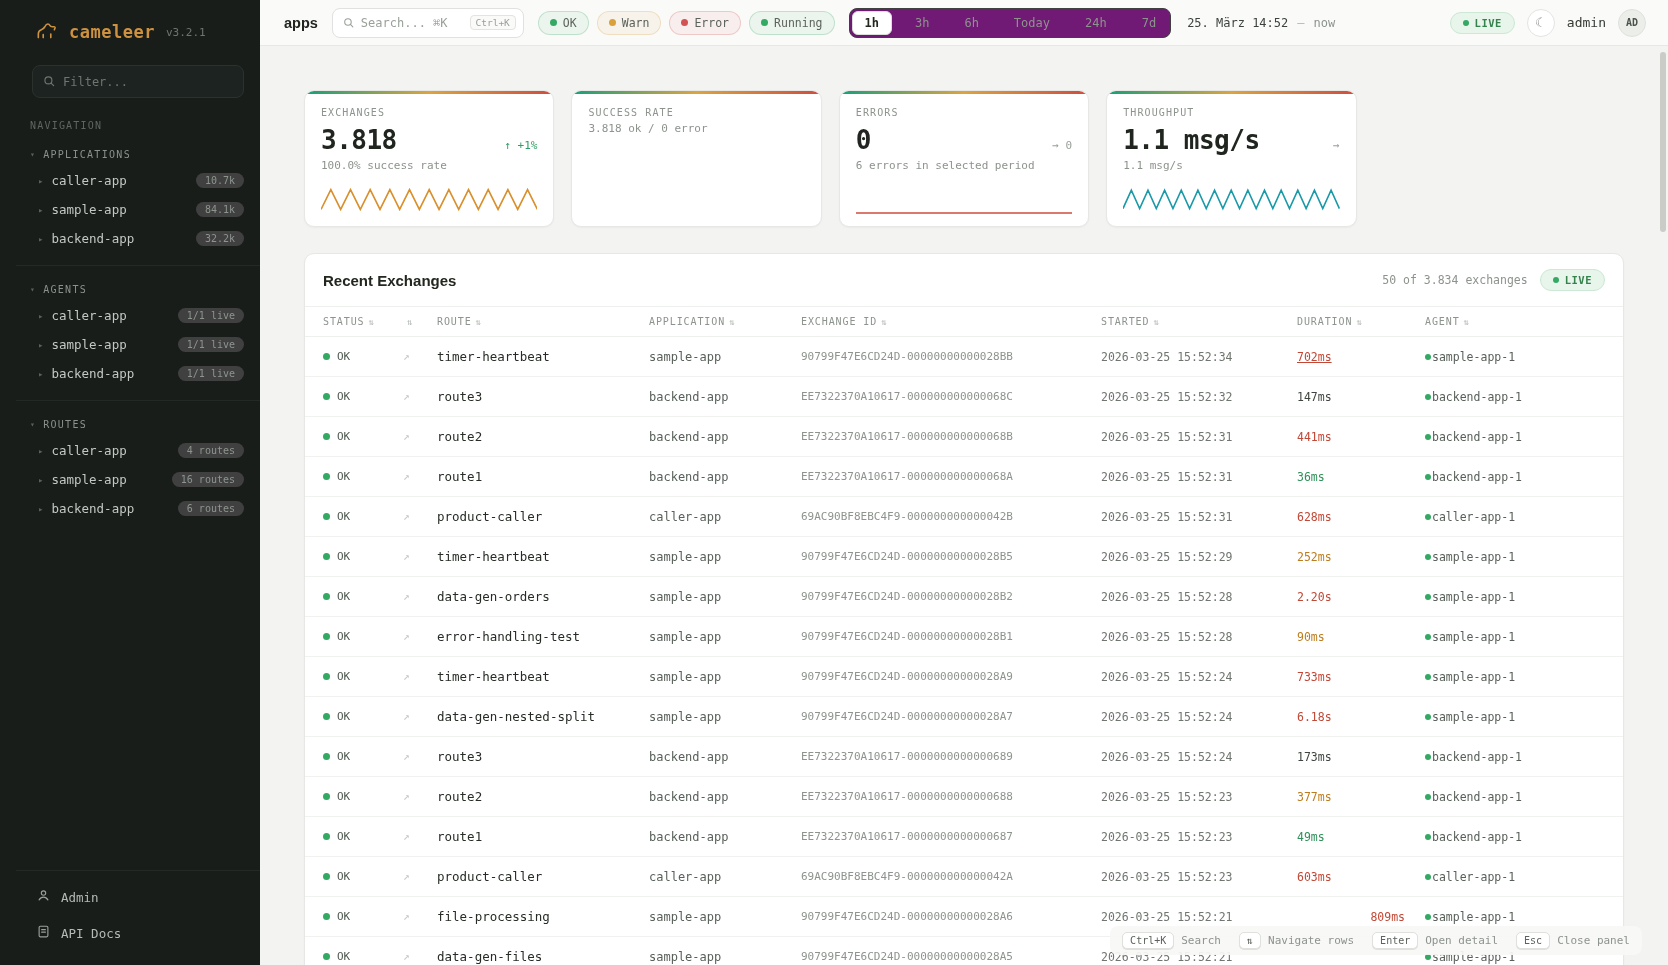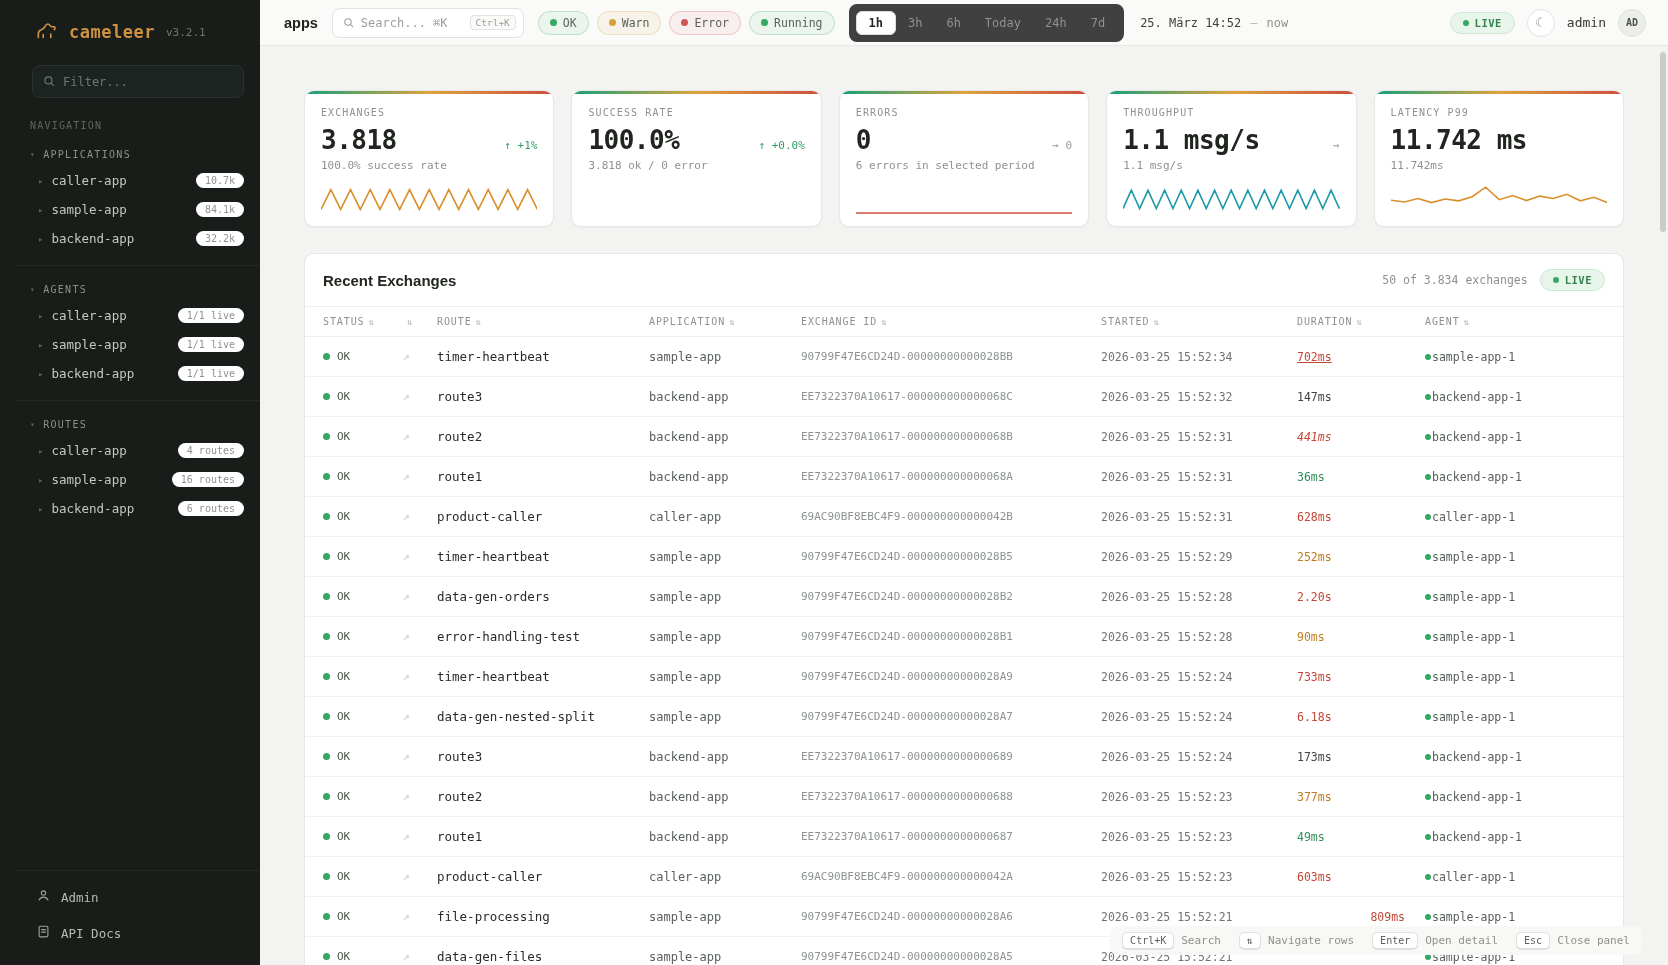--- a/index.html
+++ b/index.html
@@ -25,41 +25,41 @@
   }
   .filter-input::placeholder { color:#6e756f; }
   .nav-label { font-size:10px; letter-spacing:1.2px; color:#5f665f; margin:6px 14px 10px; }
   .side-section { border-top:1px solid #232925; padding:10px 0 12px; }
   .side-section:first-of-type { border-top:none; padding-top:0; }
   .section-title { display:flex; align-items:center; gap:7px; font-size:10px; letter-spacing:1.3px;
     color:#8a918a; padding:8px 14px 6px; cursor:default; }
   .section-caret { color:#5a615b; font-size:8px; }
   .side-item { display:flex; align-items:center; gap:8px; padding:7px 16px 7px 22px; font-size:12.5px; color:#c3c8c3; cursor:pointer; }
   .item-caret { color:#5a615b; font-size:9px; }
-  .side-badge { margin-left:auto; font-size:10px; color:#8d948e; background:#ffffff; border-radius:999px; padding:2px 9px; }
+  .side-badge { margin-left:auto; font-size:10px; color:#8d948e; background:#404040; border-radius:999px; padding:2px 9px; }
   .side-footer { margin-top:auto; border-top:1px solid #232925; padding:8px 0 14px; }
   .footer-item { display:flex; align-items:center; gap:10px; padding:9px 20px; font-size:12.5px; color:#b5bab5; cursor:pointer; }
 
   
   .main { position:absolute; left:260px; top:0; right:0; bottom:0; }
 
   .topbar {
     height:46px; background:#fafaf9; border-bottom:1px solid #e7e8e6;
     display:flex; align-items:center; gap:14px; padding:0 22px 0 24px;
   }
   .context { font-family:"Liberation Sans", sans-serif; font-weight:bold; font-size:14.5px; color:#20251f; }
   .search-box { width:192px; height:30px; border:1px solid #e0e2df; background:#fff; border-radius:8px;
     display:flex; align-items:center; gap:6px; padding:0 7px 0 9px; }
   .search-box input { border:none; outline:none; flex:1; min-width:0; font-family:inherit; font-size:12px; color:#3c423c; background:transparent; }
   .search-box input::placeholder { color:#9aa09a; }
   .kbd-sm { font-size:9.5px; color:#9aa09a; border:1px solid #e2e4e1; background:#fafaf9; border-radius:4px; padding:1px 5px; }
   .chips { display:flex; gap:8px; }
   .chip { display:flex; align-items:center; gap:6px; border-radius:999px; padding:4px 11px; font-size:11.5px; color:#5c625c; cursor:pointer; }
   .dot { width:7px; height:7px; border-radius:50%; display:inline-block; }
-  .ranges { display:flex; align-items:center; background:#404040; border:5px solid #404040; border-radius:8px; padding:2px; }
+  .ranges { display:flex; align-items:center; background:#701a75; border:1px solid #404040; border-radius:8px; padding:2px;gap:11px; }
   .range-item { padding:4px 12px; font-size:12px; color:#8d938d; border-radius:6px; cursor:pointer; }
   .range-item.active { background:#fff; border:1px solid #dcdedb; box-shadow:0 1px 2px rgba(0,0,0,.06); color:#23281f; font-weight:bold; }
   .daterange { display:flex; align-items:center; gap:9px; font-size:12px; margin-left:2px; }
   .date-label { color:#3c423c; }
   .date-sep { color:#b2b7b1; }
   .date-now { color:#8d938d; }
   .top-right { margin-left:auto; display:flex; align-items:center; gap:12px; }
   .live-pill { display:flex; align-items:center; gap:6px; background:#e7f5eb; border:1px solid #cde8d4; color:#35824d;
     border-radius:999px; padding:4px 12px; font-size:10.5px; font-weight:bold; letter-spacing:.5px; cursor:default; }
   .live-pill .dot { width:6px; height:6px; background:#34a963; }
@@ -305,24 +305,20 @@
             <div class="card-sub">100.0% success rate</div>
             <svg class="spark" viewBox="0 0 100 34" preserveAspectRatio="none">
               <polyline points="0.00,27.80 4.55,9.04 9.09,27.80 13.64,9.04 18.18,27.80 22.73,9.04 27.27,27.80 31.82,9.04 36.36,27.80 40.91,9.04 45.45,27.80 50.00,9.04 54.55,27.80 59.09,9.04 63.64,27.80 68.18,9.04 72.73,27.80 77.27,9.04 81.82,27.80 86.36,9.04 90.91,27.80 95.45,9.04 100.00,27.80" fill="none" stroke="#d98f2b" stroke-width="1.6" vector-effect="non-scaling-stroke"></polyline>
             </svg>
           </div>
         </div>
         <div class="card">
           <div class="card-top"></div>
           <div class="card-body">
             <div class="card-title">SUCCESS RATE</div>
-            <div class="value-row">
-              <span class="card-value">100.0%</span>
-              <span class="card-trend trend-green">↑ +0.0%</span>
-            </div>
             <div class="card-sub">3.818 ok / 0 error</div>
             <svg class="spark" viewBox="0 0 100 34" preserveAspectRatio="none"></svg>
           </div>
         </div>
         <div class="card">
           <div class="card-top"></div>
           <div class="card-body">
             <div class="card-title">ERRORS</div>
             <div class="value-row">
               <span class="card-value">0</span>
@@ -341,33 +337,20 @@
             <div class="value-row">
               <span class="card-value">1.1 msg/s</span>
               <span class="card-trend trend-muted">→</span>
             </div>
             <div class="card-sub">1.1 msg/s</div>
             <svg class="spark" viewBox="0 0 100 34" preserveAspectRatio="none">
               <polyline points="0.00,26.96 3.85,9.60 7.69,26.96 11.54,9.60 15.38,26.96 19.23,9.60 23.08,26.96 26.92,9.60 30.77,26.96 34.62,9.60 38.46,26.96 42.31,9.60 46.15,26.96 50.00,9.60 53.85,26.96 57.69,9.60 61.54,26.96 65.38,9.60 69.23,26.96 73.08,9.60 76.92,26.96 80.77,9.60 84.62,26.96 88.46,9.60 92.31,26.96 96.15,9.60 100.00,26.96" fill="none" stroke="#1a9aa8" stroke-width="1.6" vector-effect="non-scaling-stroke"></polyline>
             </svg>
           </div>
         </div>
-        <div class="card">
-          <div class="card-top"></div>
-          <div class="card-body">
-            <div class="card-title">LATENCY P99</div>
-            <div class="value-row">
-              <span class="card-value">11.742 ms</span>
-            </div>
-            <div class="card-sub">11.742ms</div>
-            <svg class="spark" viewBox="0 0 100 34" preserveAspectRatio="none">
-              <polyline points="0.00,19.12 6.25,20.80 12.50,17.44 18.75,21.36 25.00,18.00 31.25,19.68 37.50,15.76 43.75,6.80 50.00,18.56 56.25,14.64 62.50,19.40 68.75,15.20 75.00,17.44 81.25,13.52 87.50,19.68 93.75,16.32 100.00,21.36" fill="none" stroke="#d98f2b" stroke-width="1.6" vector-effect="non-scaling-stroke"></polyline>
-            </svg>
-          </div>
-        </div>
       </div>
 
     <div class="panel">
       <div class="panel-header">
         <span class="panel-title">Recent Exchanges</span>
         <div class="panel-right">
           <span class="panel-summary">50 of 3.834 exchanges</span>
           <span class="live-pill">
             <span class="dot"></span>
             <span>LIVE</span>
@@ -433,21 +416,21 @@
                 <span class="td-status">
                   <span class="dot"></span>
                   <span>OK</span>
                 </span>
               </td>
               <td class="td-expand"><span>↗</span></td>
               <td class="td-route">route2</td>
               <td class="td-app">backend-app</td>
               <td class="td-xid">EE7322370A10617-000000000000068B</td>
               <td class="td-started">2026-03-25 15:52:31</td>
-              <td class="td-dur" style="color: rgb(193, 72, 54); font-style: italic;">441ms</td>
+              <td class="td-dur" style="color: rgb(193, 72, 54);">441ms</td>
               <td>
                 <span class="td-agent">
                   <span class="dot"></span>
                   <span>backend-app-1</span>
                 </span>
               </td>
             </tr>
             <tr>
               <td>
                 <span class="td-status">

